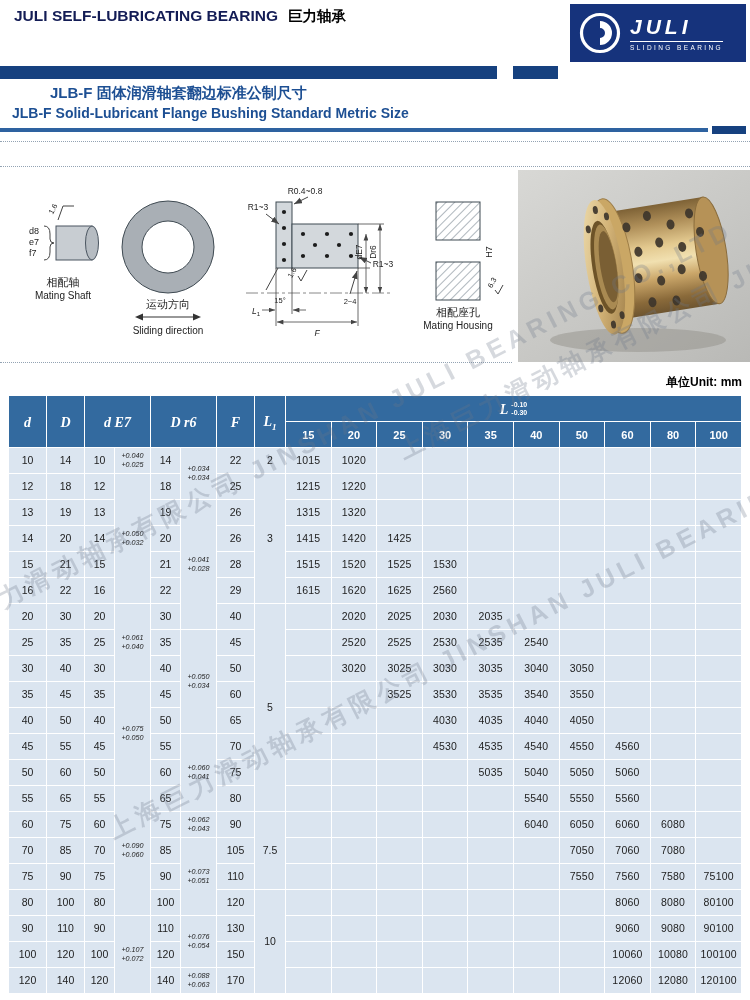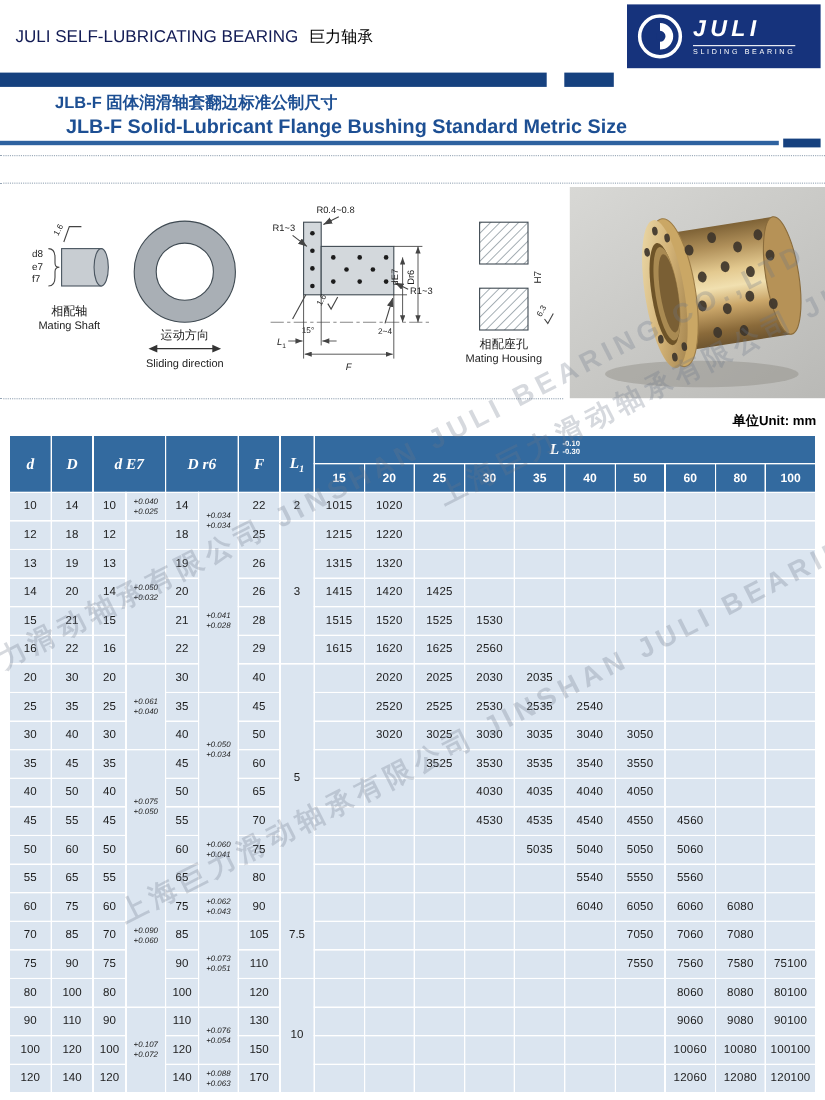--- a/index.html
+++ b/index.html
@@ -1,33 +1,33 @@
 <!DOCTYPE html>
 <html><head>
 <meta charset="utf-8">
 <style>
   html,body{margin:0;padding:0;background:#fff;}
   #page{position:relative;width:750px;height:1000px;overflow:hidden;background:#fff;
         font-family:"Liberation Sans",sans-serif;color:#111;}
 
   
-  #hdr-title{position:absolute;left:14px;top:24px;font-size:15.5px;font-weight:normal;color:#131c55;white-space:nowrap;}
+  #hdr-title{position:absolute;left:14px;top:7px;font-size:15.5px;font-weight:bold;color:#131c55;white-space:nowrap;}
   #hdr-title .cn{color:#000;margin-left:10px;font-size:14.5px;}
   #logo{position:absolute;left:570px;top:4px;width:176px;height:58px;background:#16337c;
         display:flex;align-items:center;padding:0 8px;box-sizing:border-box;}
   #logo .emblem{flex:0 0 auto;margin-right:8px;}
   #logo .txt{display:flex;flex-direction:column;color:#fff;}
   #logo .brand{font-size:21px;font-weight:bold;font-style:italic;letter-spacing:4px;line-height:1;}
   #logo .sub{font-size:6.5px;letter-spacing:2.4px;border-top:1px solid #fff;margin-top:4px;padding-top:2px;white-space:nowrap;}
 
   .bar1{position:absolute;left:0;top:66px;width:497px;height:13px;background:#16417f;}
   .bar2{position:absolute;left:513px;top:66px;width:45px;height:13px;background:#16417f;}
 
   #t-cn{position:absolute;left:12px;top:84px;font-size:15px;font-weight:bold;color:#1d4f93;margin-left:38px;}
-  #t-en{position:absolute;left:12px;top:105px;font-size:18px;font-weight:bold;color:#1d4f93;margin-left:48px;}
+  #t-en{position:absolute;left:12px;top:105px;font-size:14px;font-weight:bold;color:#1d4f93;}
   #t-line{position:absolute;left:0;top:128px;width:708px;height:4px;background:#2e62a0;}
   #t-line-end{position:absolute;left:712px;top:126px;width:34px;height:8px;background:#16417f;}
 
   .dotted{position:absolute;border-top:1px dotted #93a3b3;height:0;}
   #dot1{left:0;top:141px;width:750px;}
   #dot2{left:0;top:166px;width:750px;}
   #dot3{left:0;top:362px;width:512px;}
 
   #unit{position:absolute;right:8px;top:374px;font-size:12px;font-weight:bold;color:#000;text-align:right;}
 

